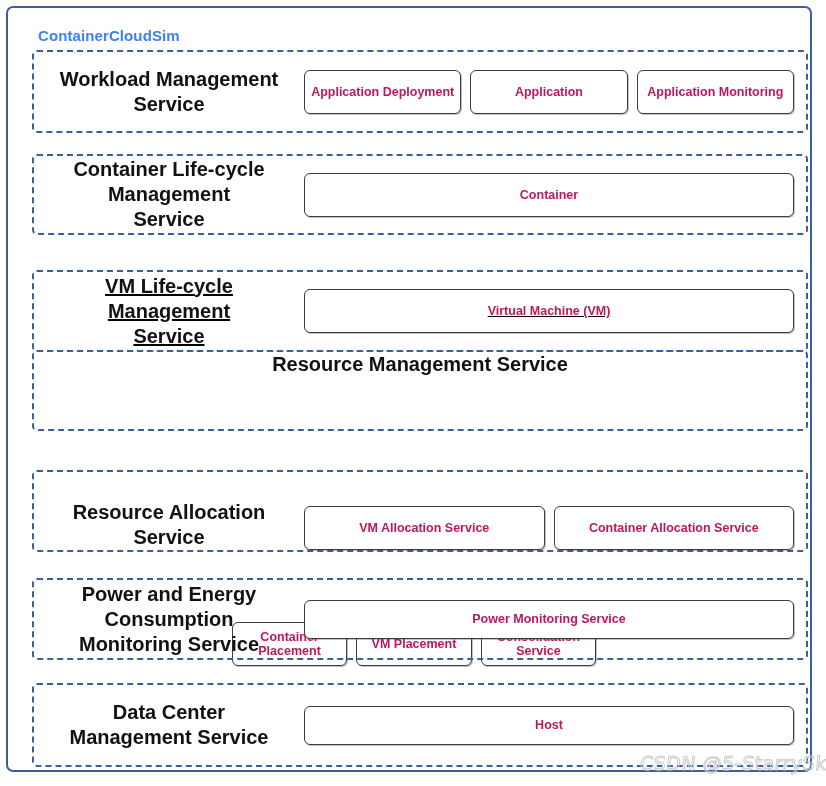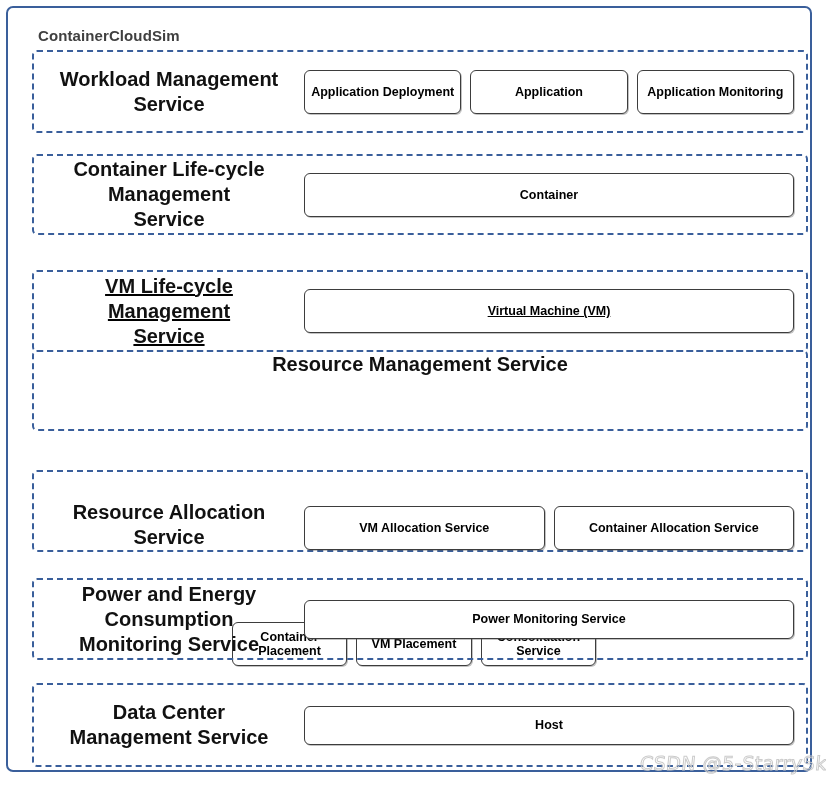--- a/index.html
+++ b/index.html
@@ -27,21 +27,21 @@
     border: 2.5px solid #3a5f9b;
     border-radius: 7px;
     background: #ffffff;
   }
   .frame-title {
     position: absolute;
     left: 30px;
     top: 19px;
     font-size: 15px;
     font-weight: bold;
-    color: #404040;
+    color: #3b82f6;
     letter-spacing: 0.1px;
     white-space: nowrap;
   }
   
   .service-row {
     position: absolute;
     left: 24px;
     width: 776px;
     box-sizing: border-box;
     border: 2.5px dashed #3a5f9b;
@@ -73,21 +73,21 @@
     height: 44px;
     box-sizing: border-box;
     border: 1.6px solid #3d3d3d;
     border-radius: 6px;
     background: #ffffff;
     display: flex;
     align-items: center;
     justify-content: center;
     font-size: 12.5px;
     font-weight: bold;
-    color: #000000;
+    color: #be185d;
     text-align: center;
     box-shadow: 1px 1px 0 rgba(80,80,80,0.35);
   }
   .component-box.tall { height: 39px; }
   
   .watermark {
     position: absolute;
     left: 640px;
     top: 752px;
     font-size: 19px;

